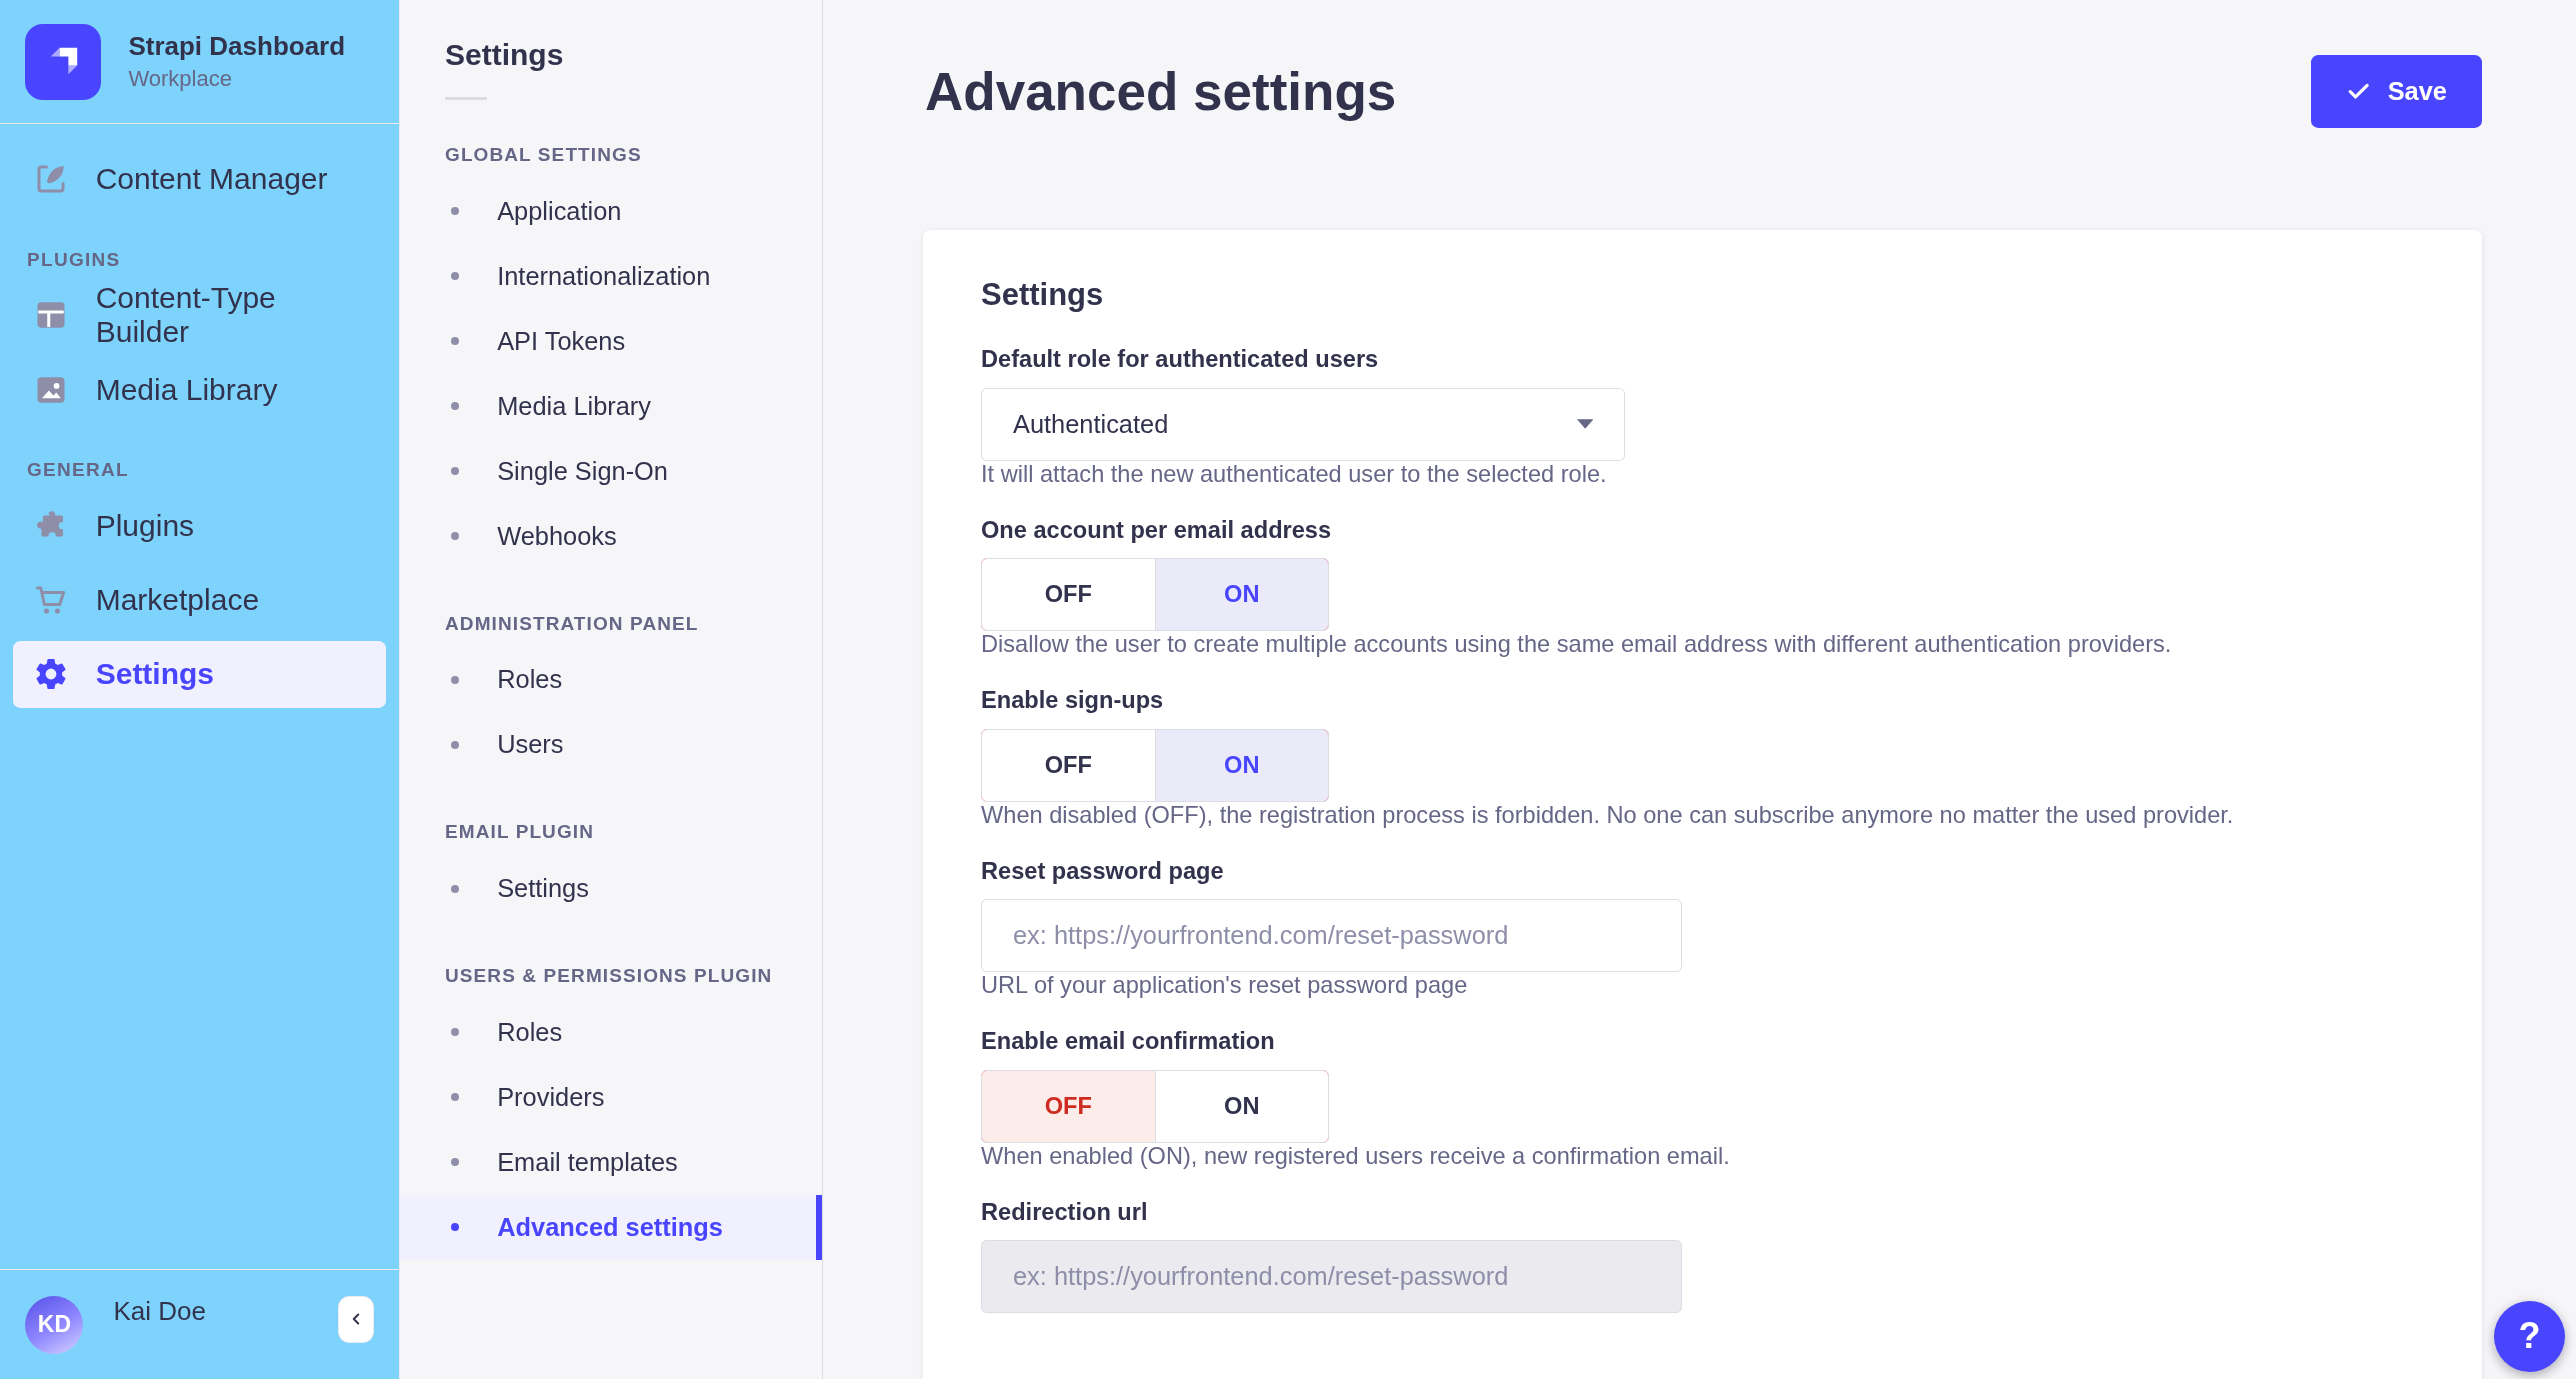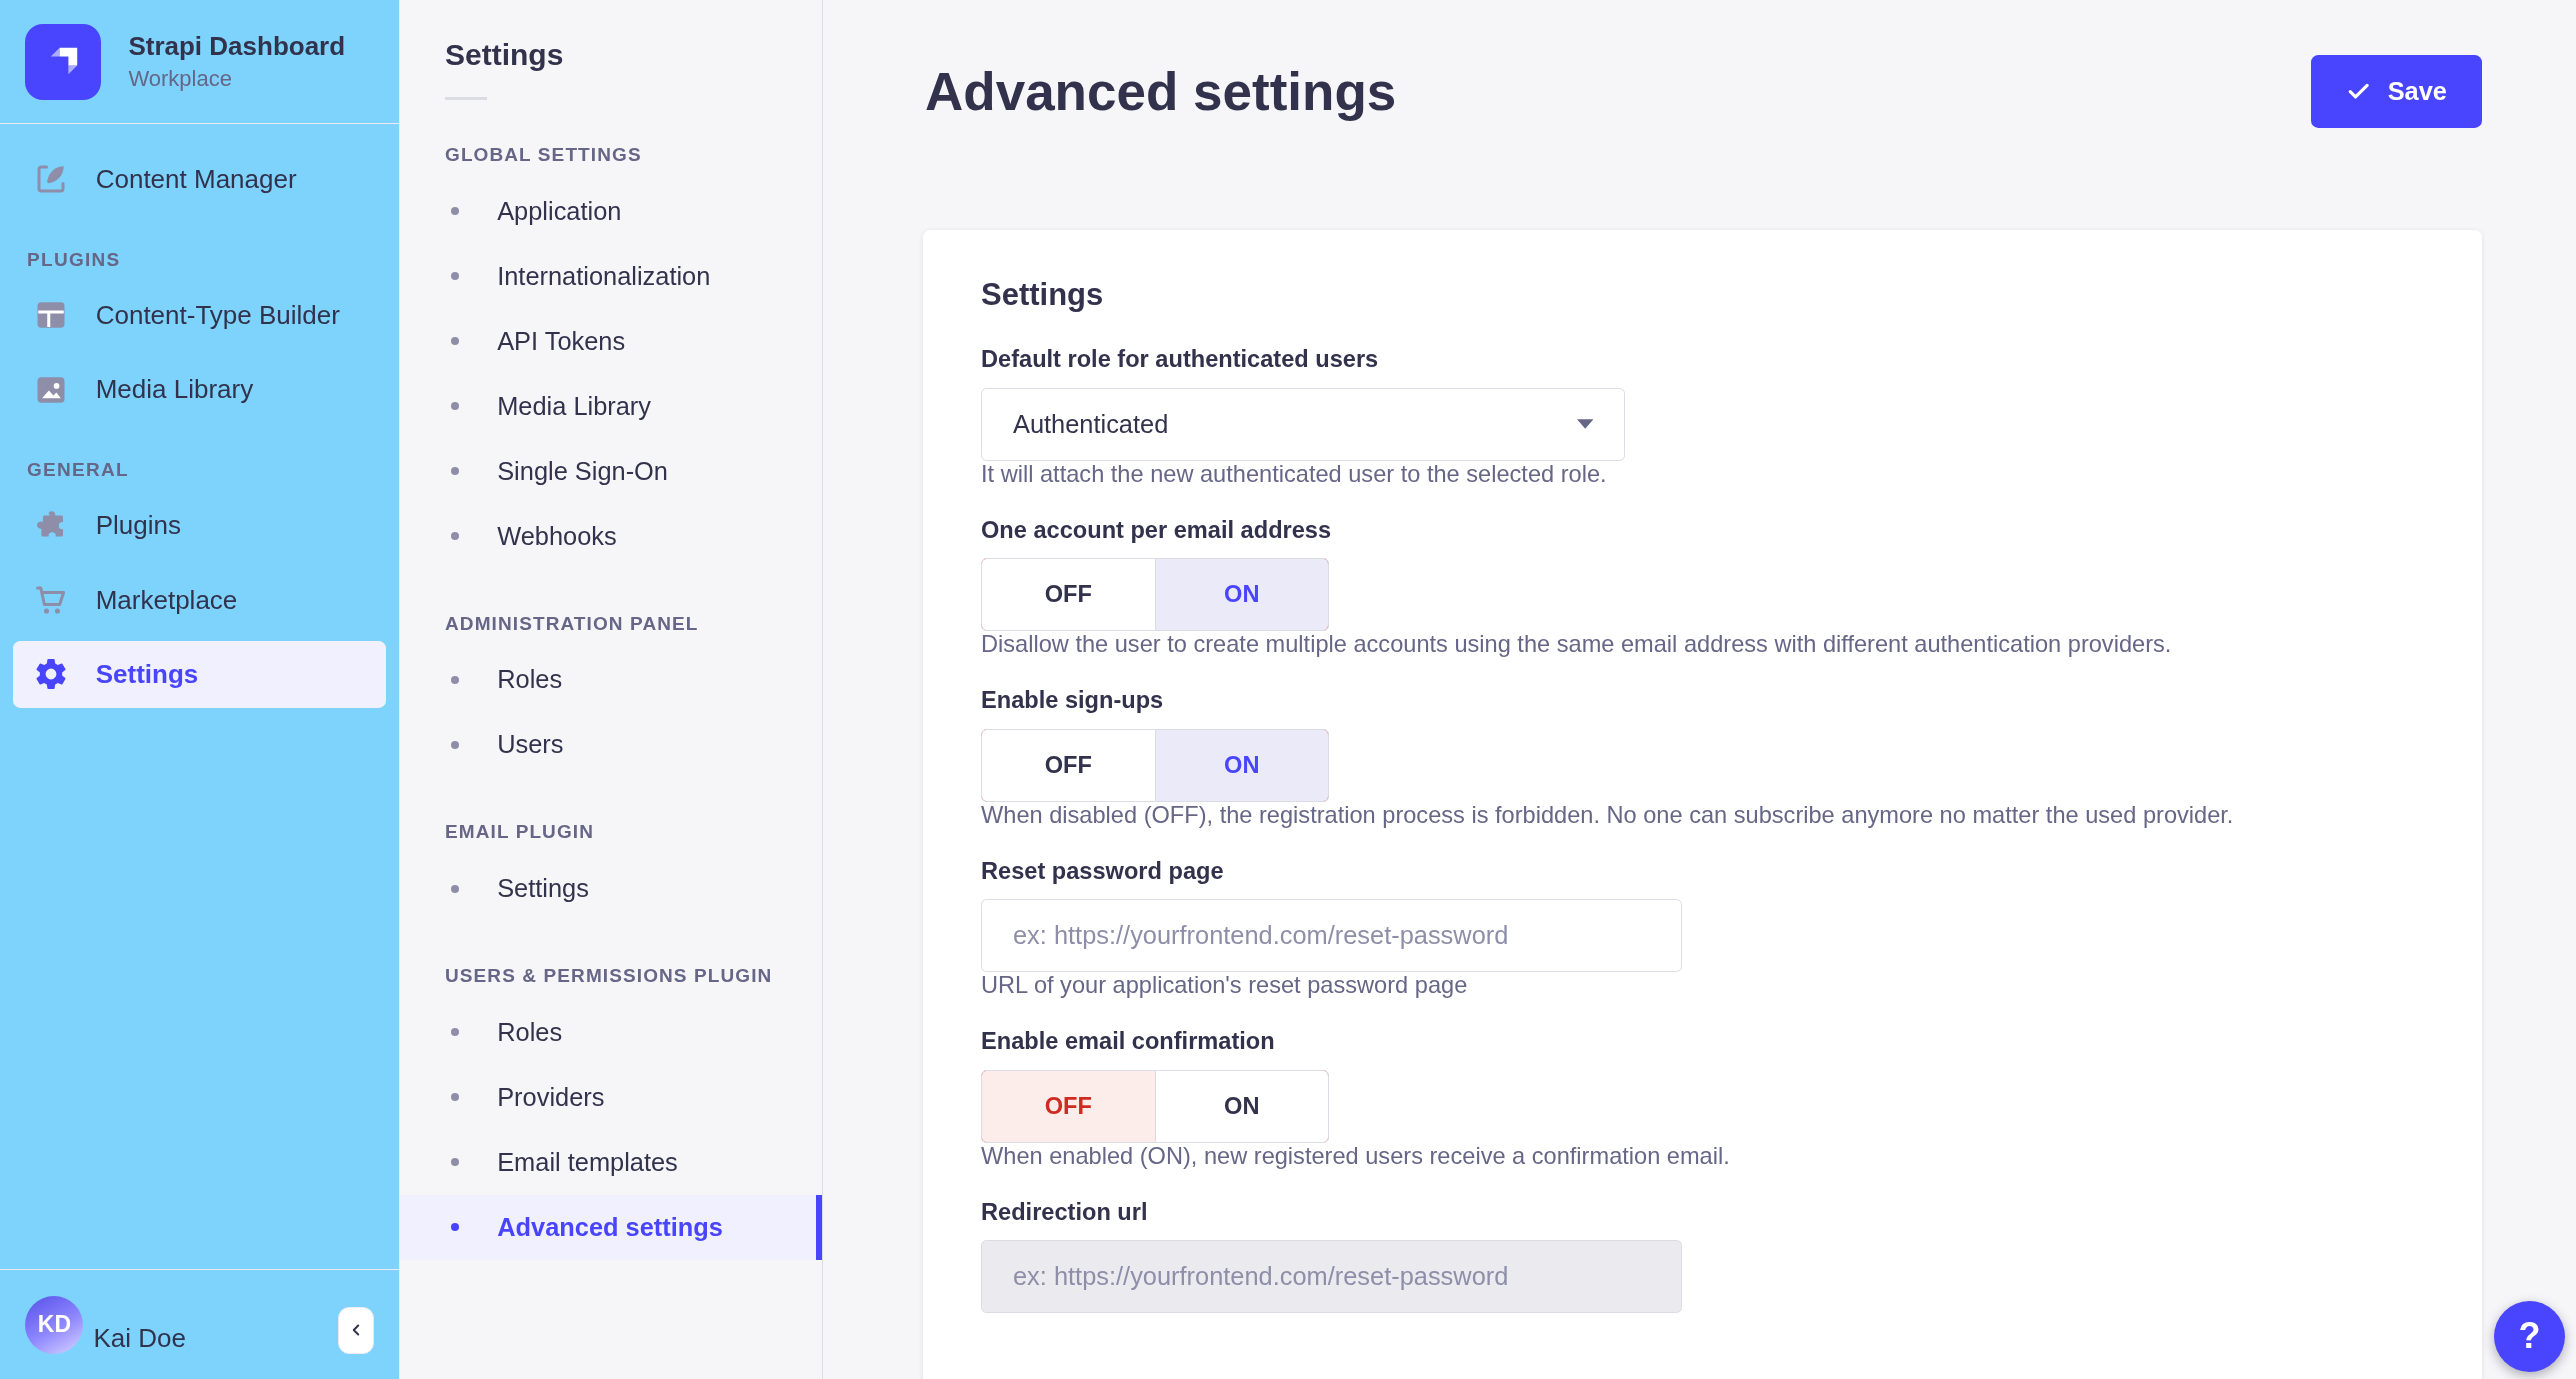--- a/index.html
+++ b/index.html
@@ -35,32 +35,32 @@
   .side-nav { padding: 14.5px 0 9px; flex: 1; }
   .side-section-label {
     margin: 36px 27px 11px;
     font-size: 19px; font-weight: 700; letter-spacing: 1.3px;
     color: #666687;
   }
   .side-item {
     height: 67px; margin: 7.3px 12.7px; padding: 0 20px;
     border-radius: 7.3px;
     display: flex; align-items: center; gap: 27px;
-    font-size: 26px; font-weight: 500; color: #32324d;
+    font-size: 30px; font-weight: 500; color: #32324d;
     cursor: pointer;
   }
   .side-item .icon { width: 36px; height: 36px; color: #8e8ea9; flex: none; display: flex; }
   .side-item .icon svg { width: 100%; height: 100%; }
   .side-item.active { background: #f0f0ff; color: #4945ff; font-weight: 600; }
   .side-item.active .icon { color: #4945ff; }
 
   .user-footer {
     border-top: 1.8px solid #eaeaef;
     padding: 25.4px 25.4px;
-    display: flex; align-items: flex-end; gap: 10px;
+    display: flex; align-items: flex-start; gap: 30px;
   }
   .avatar {
     width: 58px; height: 58px; border-radius: 50%; flex: none;
     background: linear-gradient(150deg, #554fe8 0%, #8f88ff 55%, #d9d6ff 100%);
     color: #ffffff; font-weight: 700; font-size: 23px;
     display: flex; align-items: center; justify-content: center;
   }
   .user-name { font-size: 26px; color: #32324d; }
   .collapse-btn {
     margin-left: auto;

